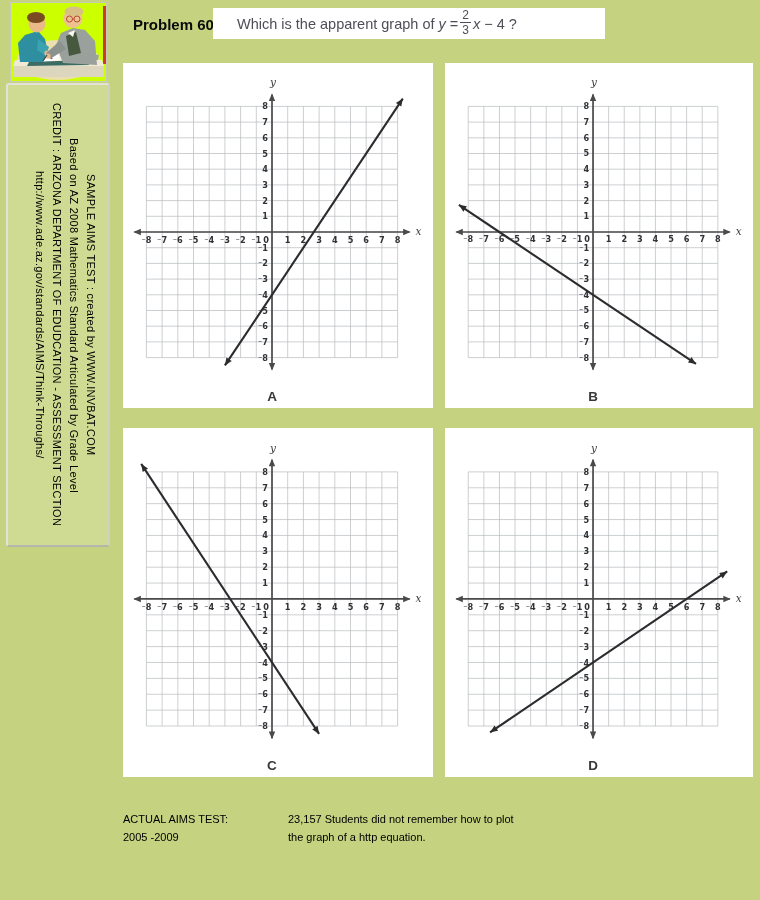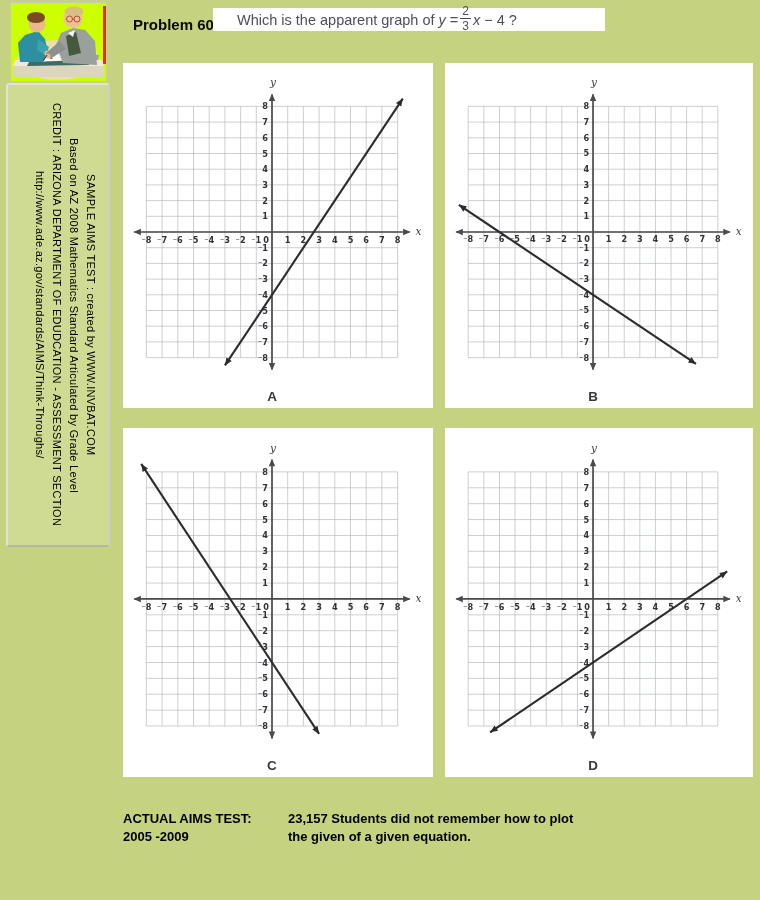--- a/index.html
+++ b/index.html
@@ -22,39 +22,39 @@
   .sidebar .vtext{
     width:100%;height:100%;box-sizing:border-box;
     writing-mode:vertical-rl;
     text-align:center;
     padding:6px 9px;
     font-size:11px;line-height:17px;letter-spacing:0.3px;color:#000;
   }
   
   .problem-label{left:133px;top:16px;font-size:15px;font-weight:700;color:#0a0a0a;}
   .question-box{
-    left:213px;top:8px;width:392px;height:23px;background:#ffffff;
+    left:213px;top:8px;width:392px;height:31px;background:#ffffff;
     display:flex;align-items:center;box-sizing:border-box;padding-left:24px;
     font-size:14.5px;color:#4e4e58;
   }
   .question-box i{font-style:italic;}
   .frac{display:inline-flex;flex-direction:column;text-align:center;line-height:1;
         font-size:12px;vertical-align:middle;margin:0 2px;transform:translateY(-1px);}
   .frac .num{border-bottom:1.4px solid #4e4e58;padding:0 2px 1px;}
   .frac .den{padding-top:1px;}
   
   .panel{background:#ffffff;}
   .panel svg{position:absolute;left:0;top:0;width:100%;height:100%;}
   .panel-a{left:123px;top:63px;width:310px;height:345px;}
   .panel-b{left:445px;top:63px;width:308px;height:345px;}
   .panel-c{left:123px;top:428px;width:310px;height:349px;}
   .panel-d{left:445px;top:428px;width:308px;height:349px;}
   
   .footer{left:123px;top:810px;width:580px;display:flex;
-          font-size:13px;font-weight:700;color:#000;line-height:18px;}
+          font-size:11px;font-weight:400;color:#000;line-height:18px;}
   .footer .f-left{width:165px;flex:0 0 165px;}
 </style>
 </head>
 <body>
 
 <div class="abs clipart">
   <svg viewBox="0 0 95 78" preserveAspectRatio="none">
     <rect width="95" height="78" fill="#ccff00"></rect>
     <rect x="92" y="3" width="3" height="58" fill="#cc3a22"></rect>
     <ellipse cx="47" cy="57" rx="41" ry="20" fill="#ecdfae"></ellipse>
@@ -435,15 +435,15 @@
     </svg>
 </div>
 
 <div class="abs footer">
   <div class="f-left">
     <div>ACTUAL AIMS TEST:</div>
     <div>2005 -2009</div>
   </div>
   <div class="f-right">
     <div>23,157 Students did not remember how to plot</div>
-    <div>the given of a given equation.</div>
+    <div>the graph of a http equation.</div>
   </div>
 </div>
 
 </body></html>

